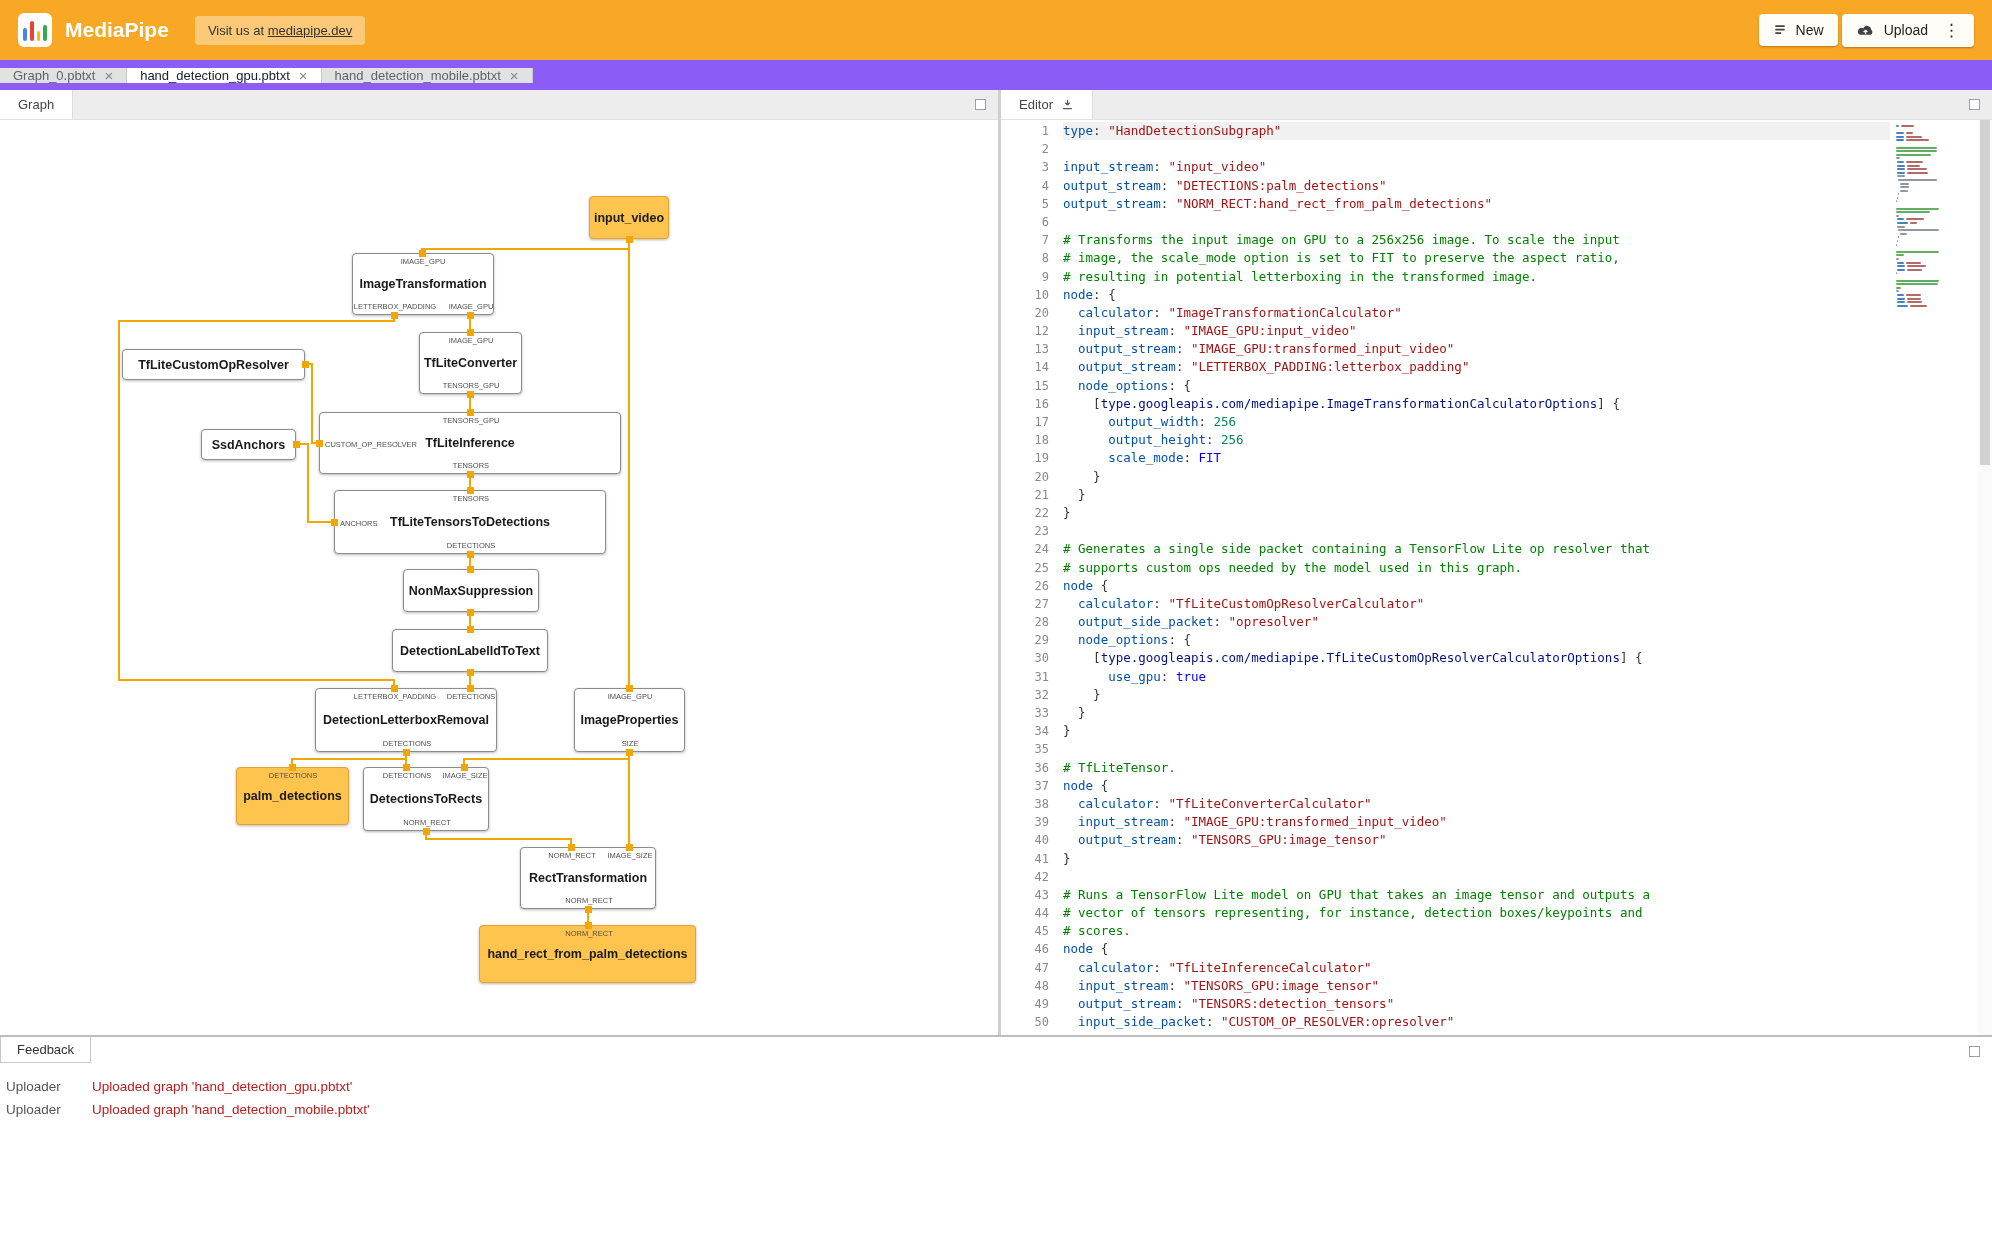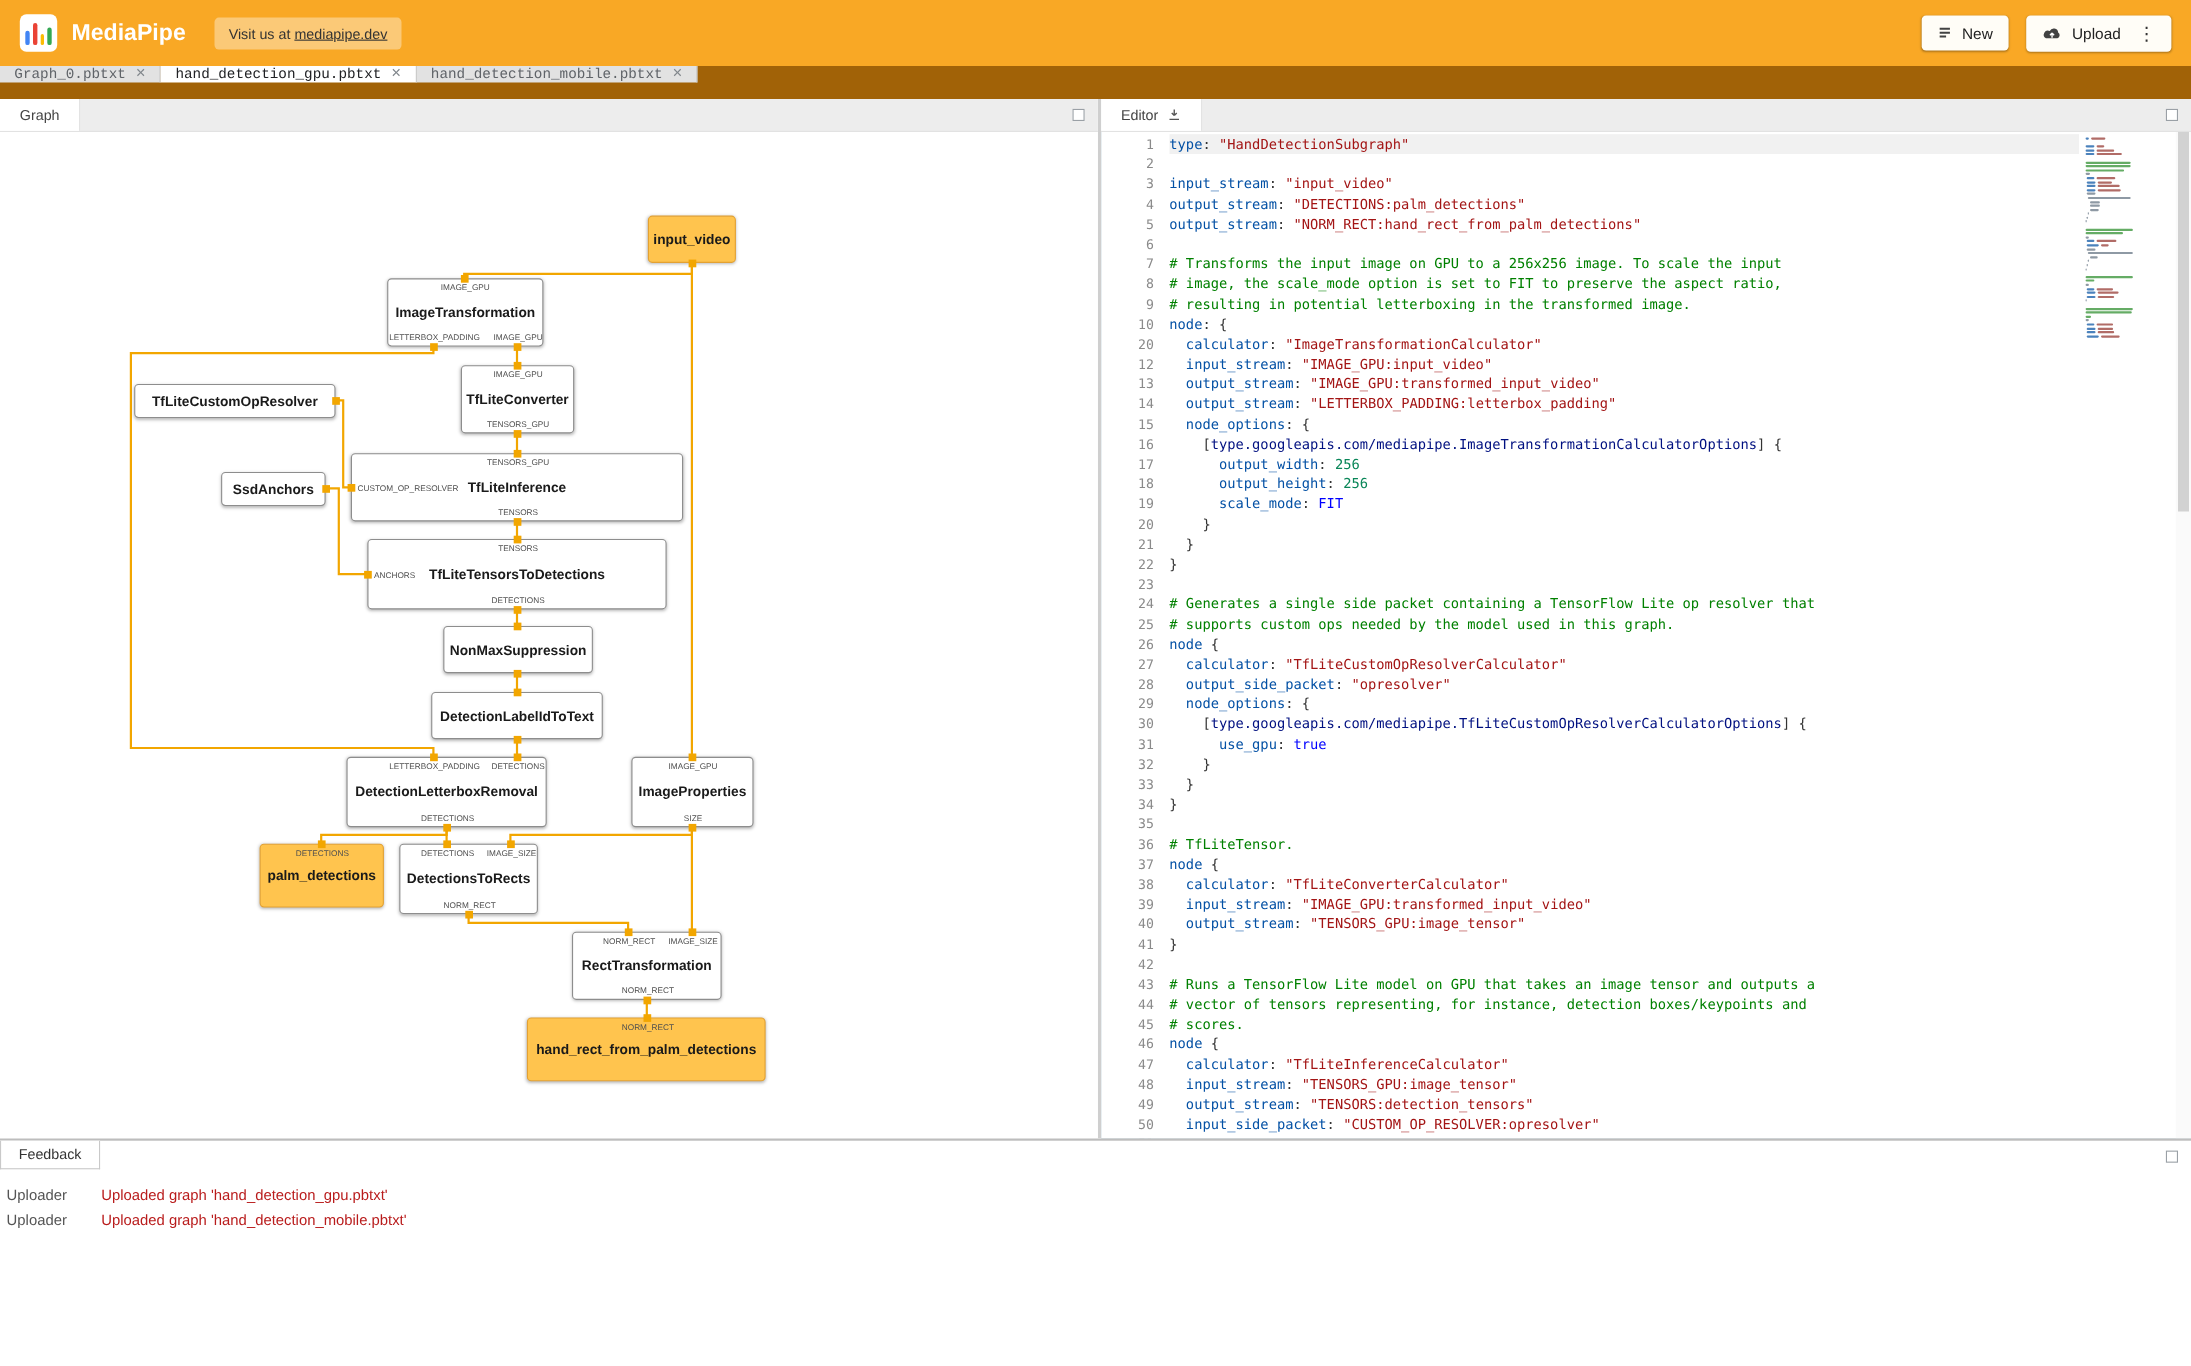--- a/index.html
+++ b/index.html
@@ -13,25 +13,25 @@
   .logo{width:34px;height:34px;background:#fff;border-radius:6px;display:flex;align-items:flex-end;
     justify-content:center;gap:3px;padding:6px 5px;}
   .logo .bar{width:4px;border-radius:2px;}
   .app-title{color:#fff;font-size:21px;font-weight:bold;margin-left:13px;}
   .visit-chip{margin-left:26px;background:rgba(255,255,255,.38);border-radius:4px;
     padding:7px 13px;font-size:13px;color:#333;}
   .visit-chip a{color:#333;text-decoration:underline;cursor:pointer;}
   .header-spacer{flex:1;}
   .hdr-btn{background:#fffdf7;border-radius:4px;display:flex;align-items:center;gap:9px;
     padding:8px 14px;font-size:14px;color:#222;box-shadow:0 1px 2px rgba(0,0,0,.3);
-    margin-left:16px;cursor:pointer;white-space:nowrap;}
+    margin-left:4px;cursor:pointer;white-space:nowrap;}
   .kebab{font-size:17px;color:#333;margin-left:6px;line-height:1;cursor:pointer;}
 
   
-  #file-tabbar{height:30px;background:#a16207;display:flex;align-items:flex-start;flex:0 0 auto;font-family:Liberation Mono, monospace;}
+  #file-tabbar{height:30px;background:#8b5cf6;display:flex;align-items:center;flex:0 0 auto;}
   .file-tab{display:flex;align-items:center;gap:9px;padding:0 13px;font-size:13px;color:#5f6368;
     background:#e2e2e2;border-right:1px solid #c6c6c6;cursor:pointer;}
   .file-tab.active{background:#fff;color:#202124;}
   .tab-close{font-size:15px;color:#80868b;line-height:1;cursor:pointer;}
 
   
   #main{flex:1;display:flex;min-height:0;}
   #graph-panel{width:998px;flex:0 0 auto;display:flex;flex-direction:column;background:#fff;}
   #splitter{width:3px;background:#cfcfcf;cursor:col-resize;flex:0 0 auto;}
   #editor-panel{flex:1;display:flex;flex-direction:column;min-width:0;background:#0c4a6e;}

